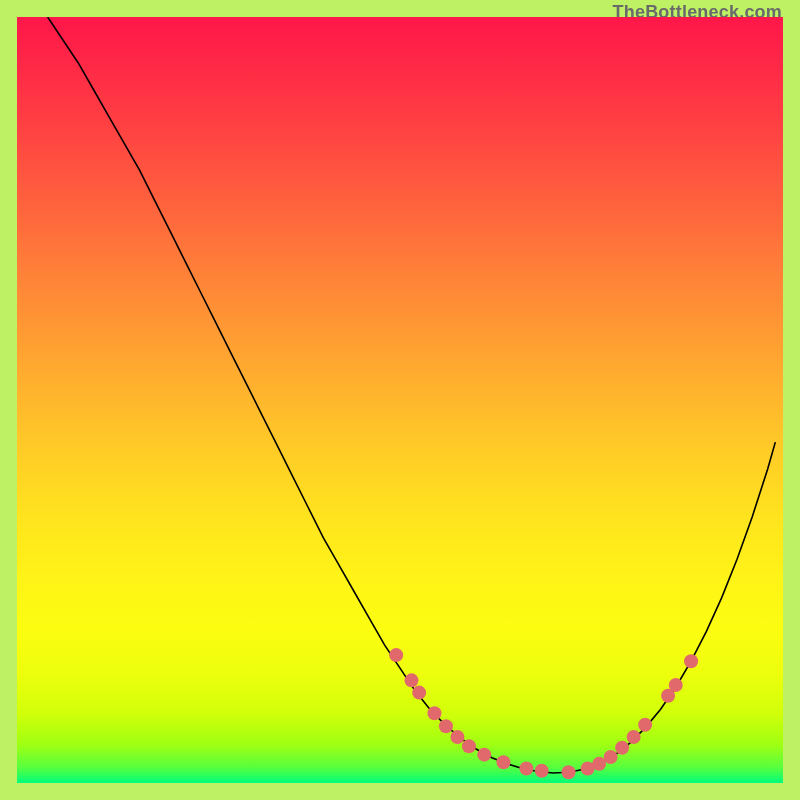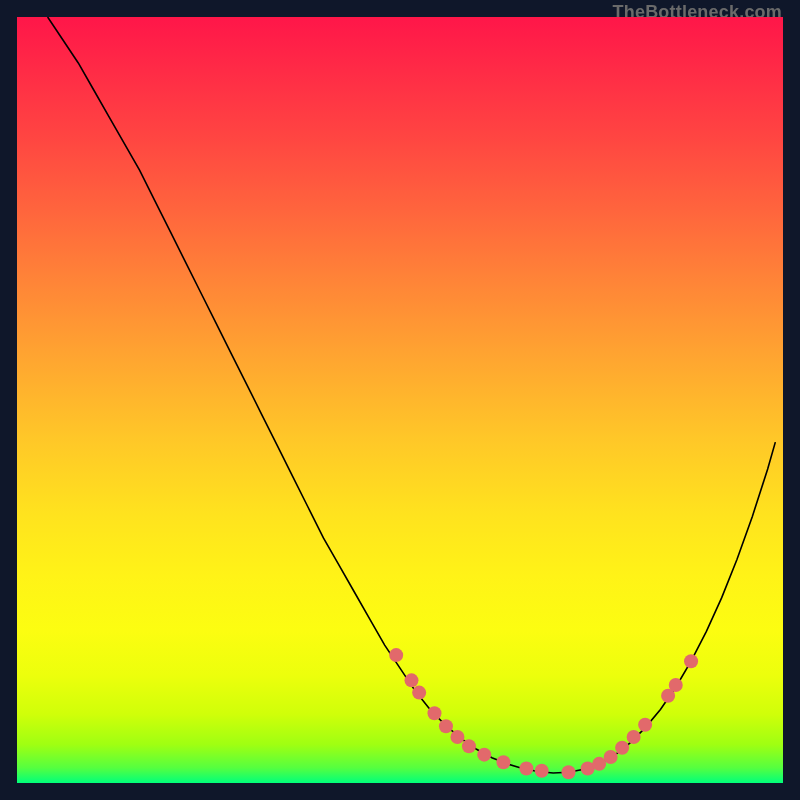--- a/index.html
+++ b/index.html
@@ -1,17 +1,17 @@
 <!DOCTYPE html>
 <html><head>
 <meta charset="utf-8">
 <style>
   * { margin: 0; padding: 0; box-sizing: border-box; }
   body { width: 800px; height: 800px; background: #000; position: relative; font-family: Arial, sans-serif; }
-  .outer { position: absolute; top: 0; left: 0; width: 800px; height: 800px; background: #0f172a; }
+  .outer { position: absolute; top: 0; left: 0; width: 800px; height: 800px; background: #bef264; }
   .plot-area { position: absolute; top: 17px; left: 17px; width: 766px; height: 766px; }
   .watermark { position: absolute; top: 2px; right: 18px; color: #6a6a6a; font-size: 18px; font-weight: bold; letter-spacing: 0.2px; }
   svg { display: block; }
 </style>
 </head>
 <body>
 
 <div class="outer">
   <div class="watermark">TheBottleneck.com</div>
   <div class="plot-area">

